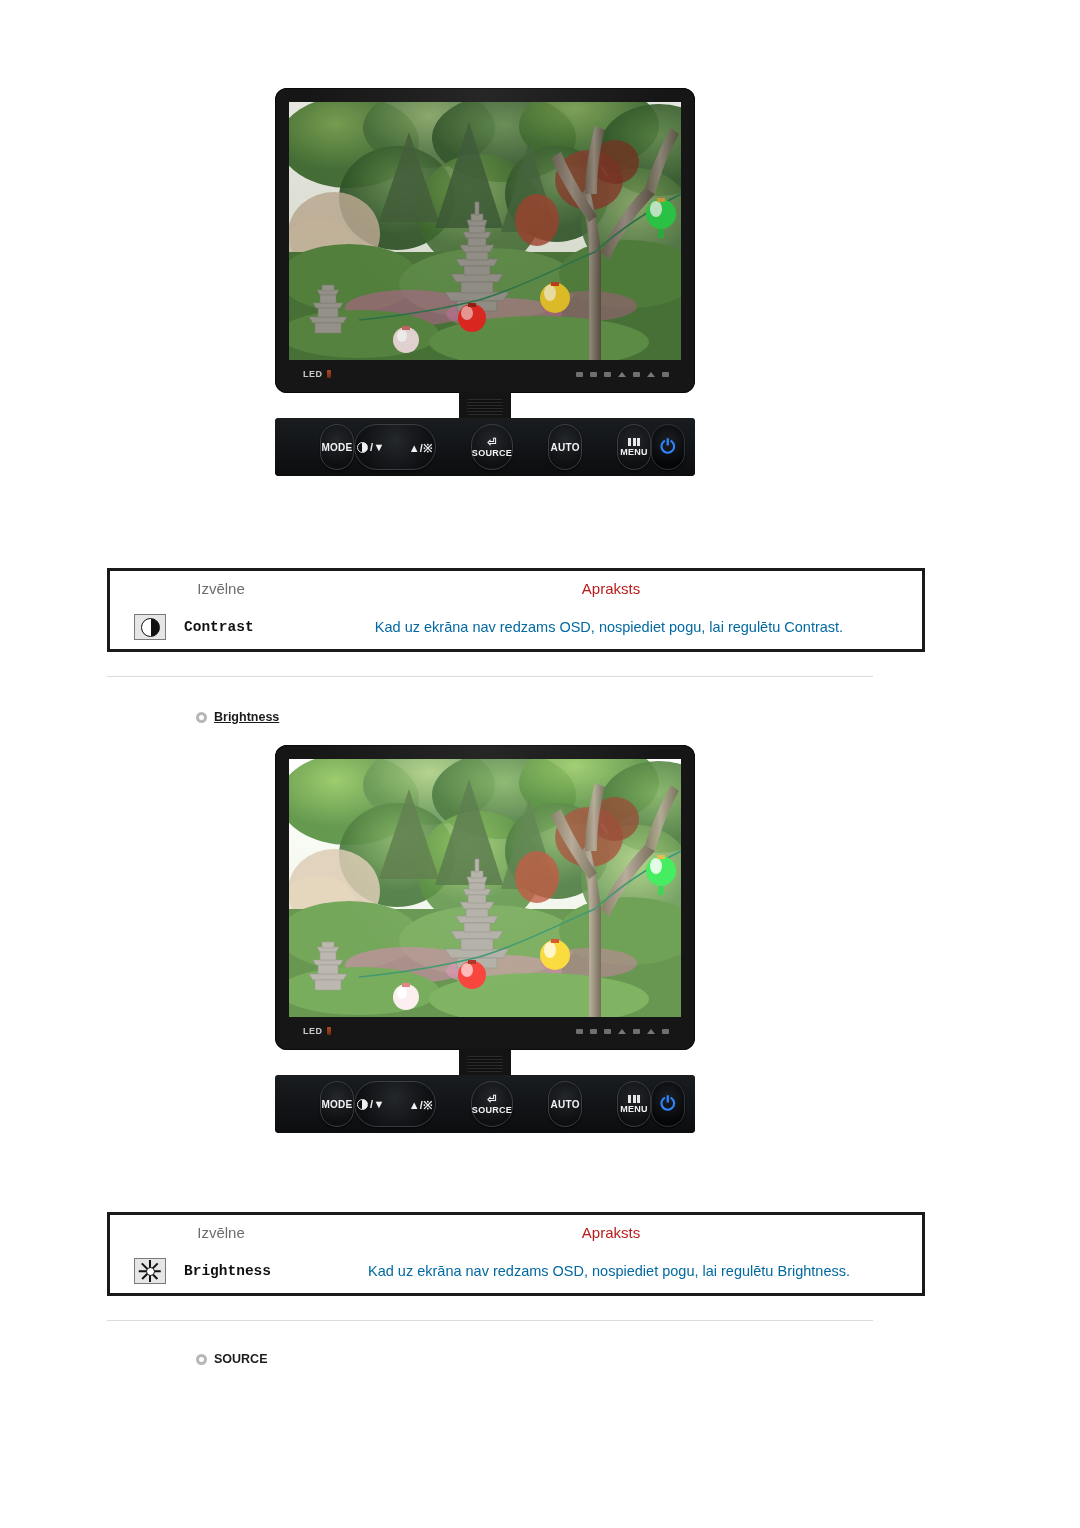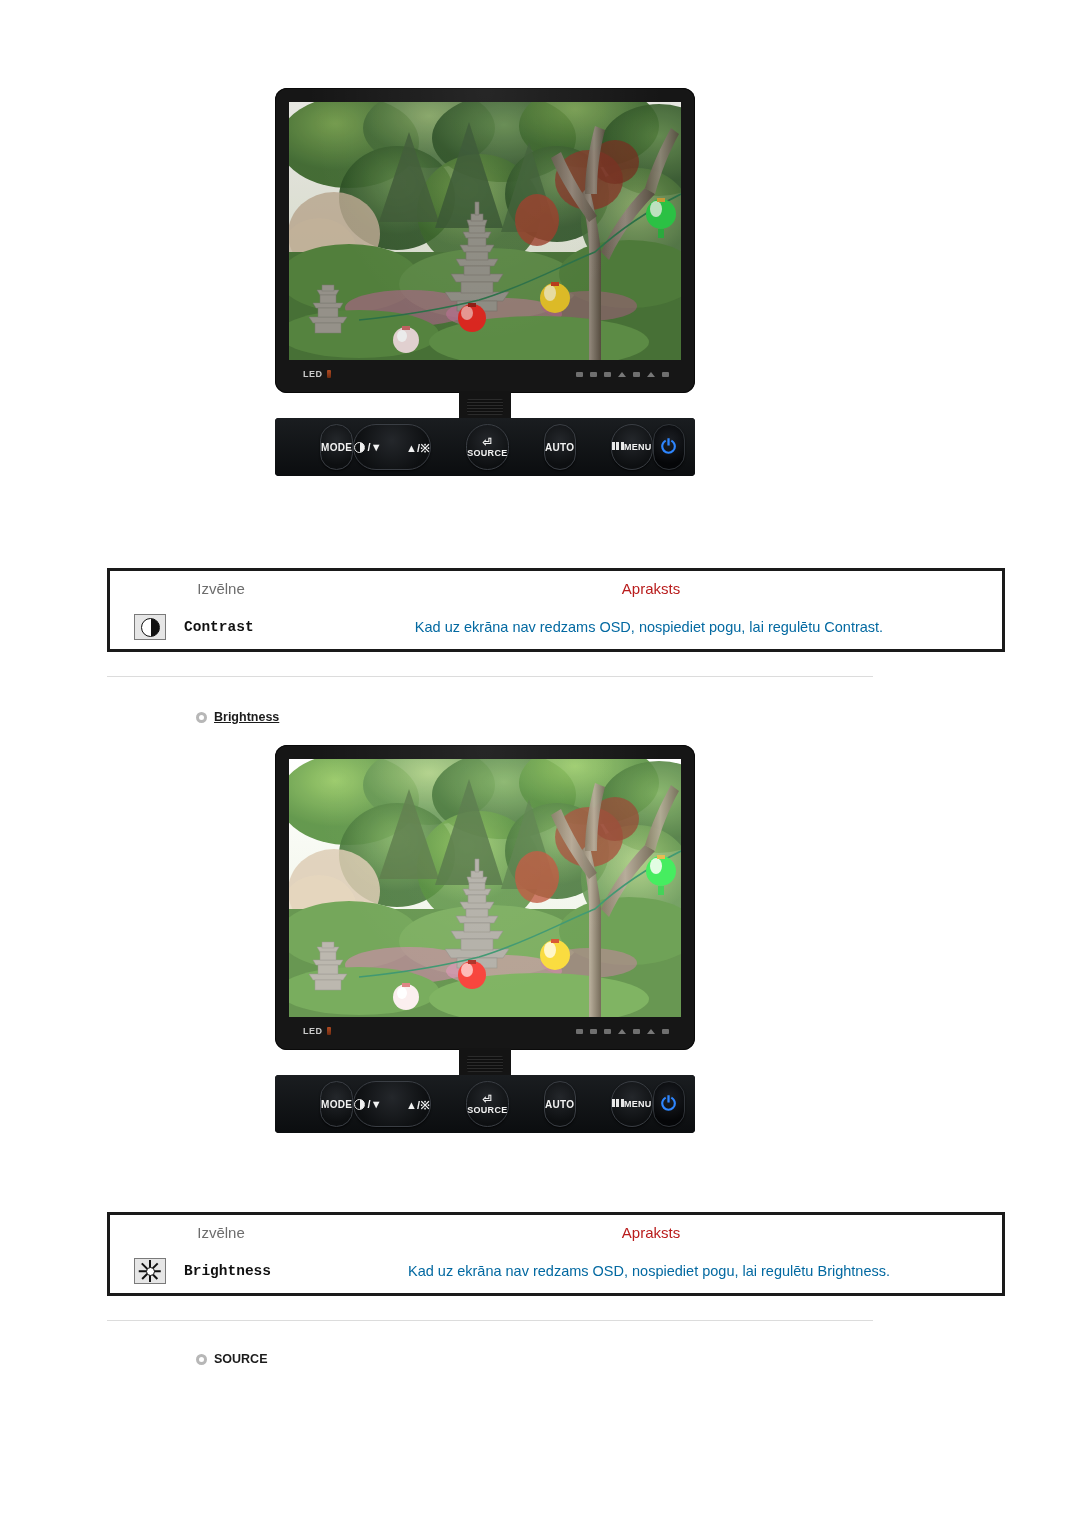--- a/index.html
+++ b/index.html
@@ -143,21 +143,21 @@
     box-shadow: 0 1px 2px rgba(0,0,0,.7);
   }
   .btn-round { width: 44px; height: 44px; font-size: 10px; margin-left: 35px; }
   .btn-pill  { width: 110px; height: 44px; border-radius: 999px; gap: 24px; font-size: 12px; }
   .btn-power { width: 44px; height: 44px; color: #2e86ff; font-size: 19px;
                background: radial-gradient(circle at 50% 35%, #1c1f24, #050608 72%);
                border-color:#2f3338; }
   .btn .glyph-source { display:flex; flex-direction:column; align-items:center; line-height:1; }
   .btn .glyph-source .rt { font-size: 11px; margin-bottom: 1px; }
   .btn .glyph-source .lb { font-size: 9px; }
-  .btn .glyph-menu { display:flex; align-items:center; line-height:1; }
+  .btn .glyph-menu { display:flex; flex-direction:column; align-items:center; line-height:1; }
   .btn .glyph-menu .bars { display:flex; gap:1.5px; margin-bottom:2px; }
   .btn .glyph-menu .bars b { display:block; width:3px; height:8px; background:#e8e8e8; }
   .btn .glyph-menu .lb { font-size: 9px; }
   .half-circle {
     display:inline-block; width:11px; height:11px; border-radius:50%;
     background: linear-gradient(to right,#0d0f11 0 50%, #f0f0f0 50% 100%);
     border:1.2px solid #e8e8e8; box-sizing:border-box;
     vertical-align: -1px;
   }
   .pill-left, .pill-right { display:flex; align-items:center; gap:2px; font-size:11px; }
@@ -178,21 +178,21 @@
     border: 3px solid #b7b7b7;
     box-sizing: border-box;
     background: #fff;
   }
   .section-head .label.underline { text-decoration: underline; }
 
   
   .info-table {
     position: absolute;
     left: 107px;
-    width: 898px;
+    width: 818px;
     border: 3px solid #1a1a1a;
     box-sizing: border-box;
     background: #fff;
   }
   .tbl-head {
     display: flex;
     align-items: center;
     height: 34px;
     padding-left: 6px;
   }

